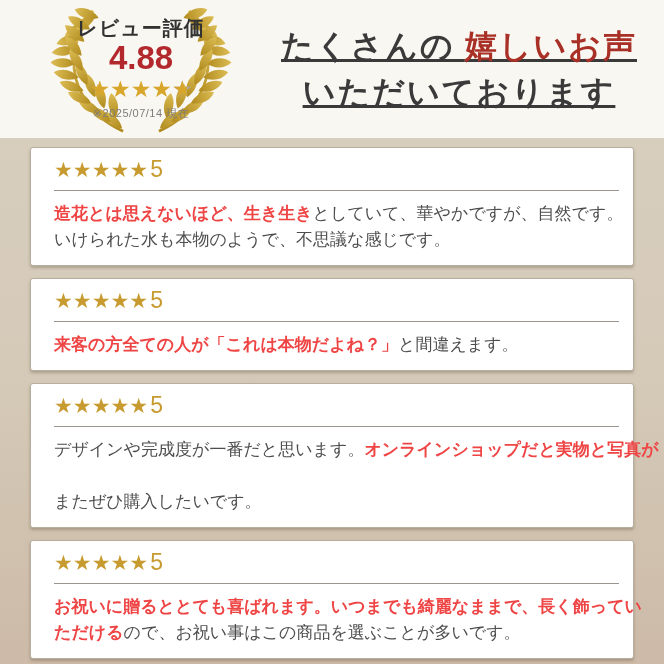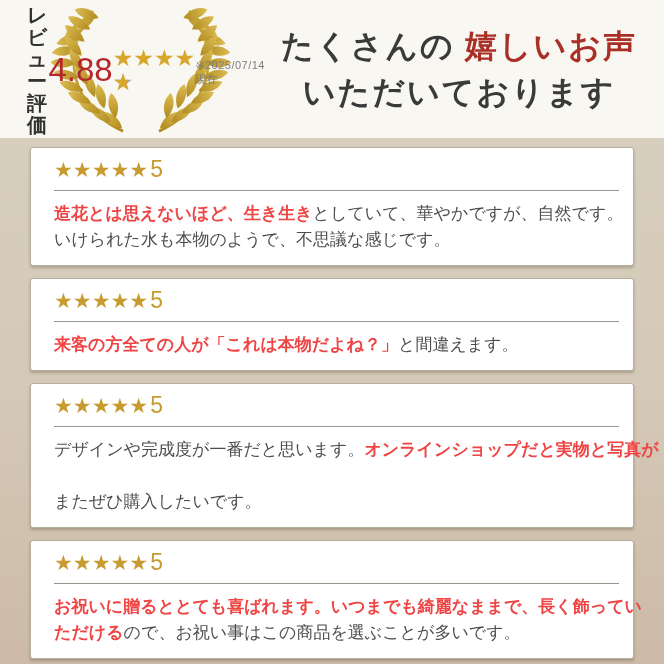--- a/index.html
+++ b/index.html
@@ -9,37 +9,37 @@
     background:linear-gradient(180deg,#d9d0c0 0%,#d5cab8 55%,#cdbaa8 100%);
   }
   
   .header{
     height:138px;background:#f9f7f1;
     display:flex;align-items:center;justify-content:center;gap:26px;
   }
   .badge{position:relative;width:228px;height:132px;flex:0 0 auto;}
   .badge svg{position:absolute;left:0;top:0;width:228px;height:132px;}
   .badge-inner{
-    position:absolute;left:0;top:0;width:100%;height:100%;
-    display:flex;flex-direction:row;align-items:center;justify-content:flex-start;
+    position:absolute;left:0;top:12px;width:100%;height:100%;
+    display:flex;flex-direction:column;align-items:center;justify-content:flex-start;
     padding-top:2px;box-sizing:border-box;
   }
   .badge-title{font-size:20px;font-weight:bold;color:#323232;letter-spacing:1px;line-height:1.1;}
-  .badge-score{font-size:33px;font-weight:normal;color:#b3282d;line-height:1.15;}
+  .badge-score{font-size:33px;font-weight:bold;color:#b3282d;line-height:1.15;}
   .badge-stars{font-size:23px;line-height:1.05;color:#d7a62b;letter-spacing:0;}
   .p-star{position:relative;display:inline-block;color:#a9a9a9;}
   .p-star .p-fill{
     position:absolute;left:0;top:0;width:73%;overflow:hidden;
     color:#d7a62b;white-space:nowrap;
   }
   .badge-note{font-size:11px;color:#7d7d7d;margin-top:5px;letter-spacing:.5px;}
   .main-title{
     font-family:"Liberation Serif","DejaVu Serif",serif;
     font-size:32px;line-height:1.45;color:#3a3a3a;
-    text-align:center;font-weight:600;letter-spacing:2px;
+    text-align:center;font-weight:600;letter-spacing:2px;text-decoration:underline;
   }
   .main-title .hl{color:#a93026;}
   
   .cards{
     padding:9px 30px 0 30px;
     display:flex;flex-direction:column;gap:12px;
   }
   .card{
     background:#ffffff;border:1px solid #b6ae9e;border-radius:3px;
     box-shadow:0 2px 3px rgba(95,80,60,.35);

